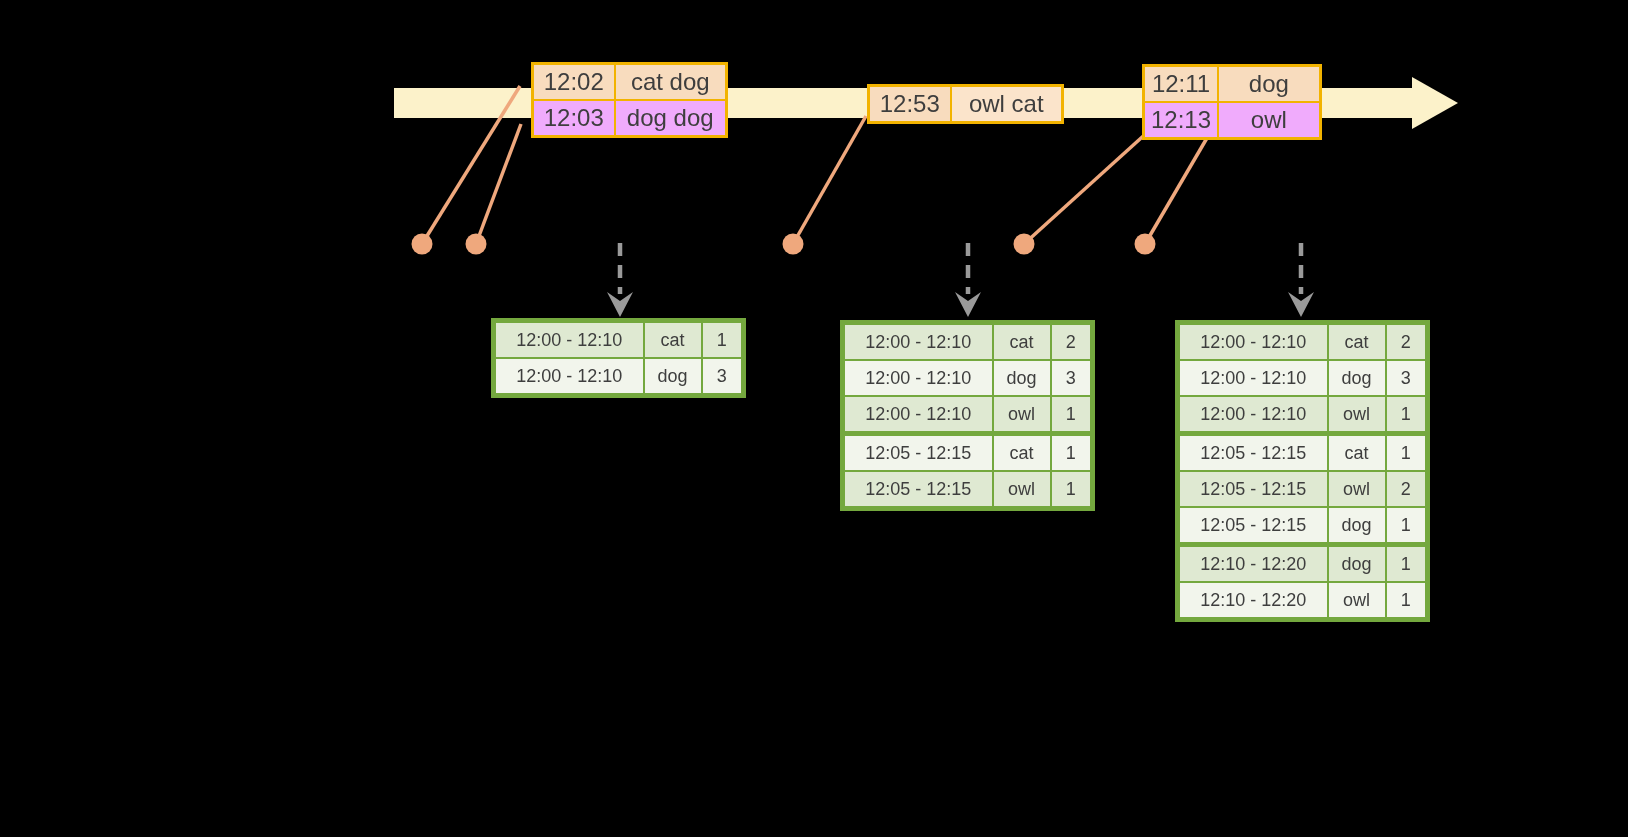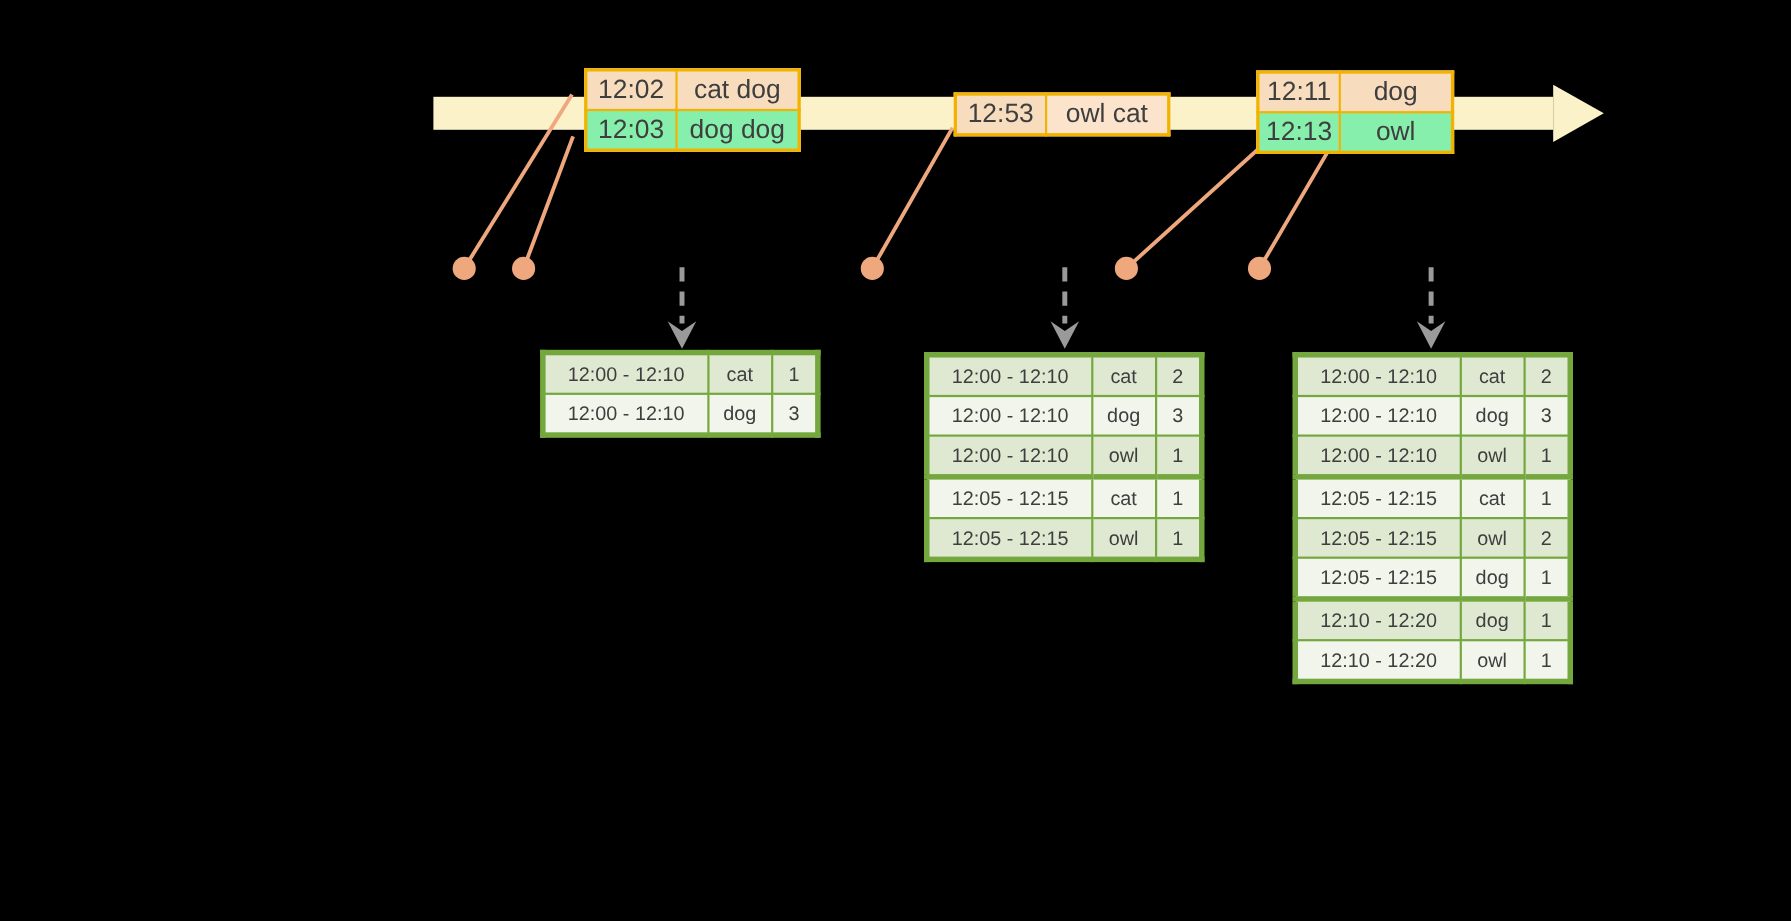--- a/index.html
+++ b/index.html
@@ -9,21 +9,21 @@
   }
   .overlay{position:absolute;left:0;top:0;}
   
   table{border-collapse:collapse;position:absolute;table-layout:fixed;}
   .evt{border:3px solid #f2b300;background:#fdf1e3;}
   .evt td{
     border:2px solid #f2b300;height:34px;text-align:center;
     font-size:24px;color:#3e3e3e;padding:0 6px;white-space:nowrap;
   }
   .evt tr.r-dark td{background:#f8dcbe;}
-  .evt tr.r-light td{background:#86efac;}
+  .evt tr.r-light td{background:#f0abfc;}
   .evt td.cell-lighter{background:#fbe4cb !important;}
   .evt col.c-time{width:82px;}
   .evt col.c-word{width:112px;}
   .evt.evt3 col.c-time{width:72px;}
   .evt.evt3 col.c-word{width:102px;}
   
   .res{border:5px solid #74a83e;}
   .res td{
     border:2px solid #74a83e;height:34px;text-align:center;
     font-size:18px;color:#3e3e3e;padding:0 4px;white-space:nowrap;

